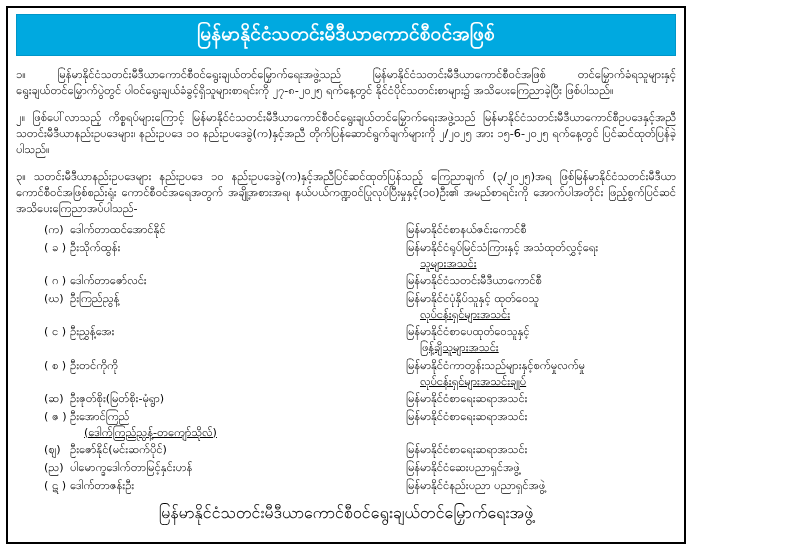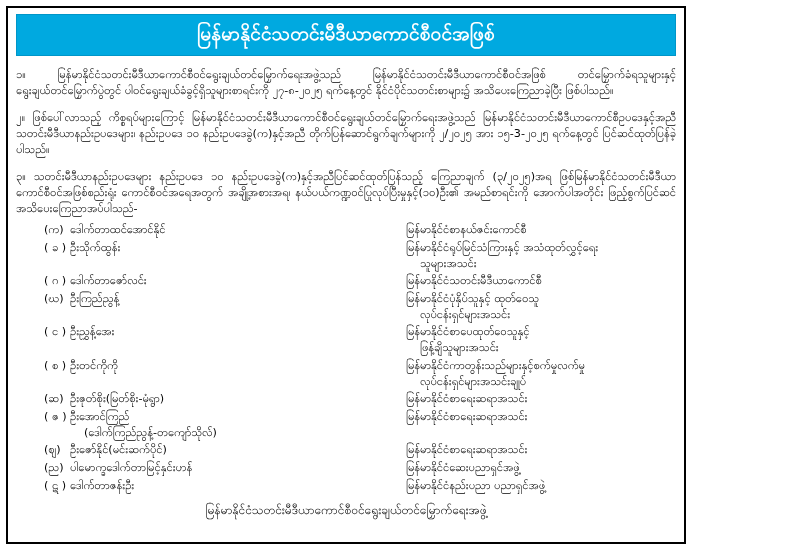--- a/index.html
+++ b/index.html
@@ -78,41 +78,42 @@
     width: 330px;
     padding-right: 6px !important;
   }
   .col-role {
     width: auto;
     margin-top: 44px;
   }
   .sub-line {
     display: block;
     padding-left: 14px;
+    text-decoration: underline;
   }
   .signature {
     margin-top: 8px;
     text-align: center;
-    font-size: 12px;
+    font-size: 16px;
     color: #000;
   }
 </style>
 </head>
 <body>
 
 <div class="page">
   <div class="frame">
 
     <div class="banner">
       <span class="line">မြန်မာနိုင်ငံသတင်းမီဒီယာကောင်စီဝင်အဖြစ်</span>
     </div>
 
     <div class="body-text">
       <p class="para">၁။    မြန်မာနိုင်ငံသတင်းမီဒီယာကောင်စီဝင်ရွေးချယ်တင်မြှောက်ရေးအဖွဲ့သည် မြန်မာနိုင်ငံသတင်းမီဒီယာကောင်စီဝင်အဖြစ် တင်မြှောက်ခံရသူများနှင့် ရွေးချယ်တင်မြှောက်ပွဲတွင် ပါဝင်ရွေးချယ်ခံခွင့်ရှိသူများစာရင်းကို ၂၇-၈-၂၀၂၅ ရက်နေ့တွင် နိုင်ငံပိုင်သတင်းစာများ၌ အသိပေးကြေညာခဲ့ပြီး ဖြစ်ပါသည်။</p>
-      <p class="para">၂။    ဖြစ်ပေါ်လာသည့် ကိစ္စရပ်များကြောင့် မြန်မာနိုင်ငံသတင်းမီဒီယာကောင်စီဝင်ရွေးချယ်တင်မြှောက်ရေးအဖွဲ့သည် မြန်မာနိုင်ငံသတင်းမီဒီယာကောင်စီဥပဒေနှင့်အညီ သတင်းမီဒီယာနည်းဥပဒေများ၊ နည်းဥပဒေ ၁၀ နည်းဥပဒေခွဲ(က)နှင့်အညီ တိုက်ပြန်ဆောင်ရွက်ချက်များကို ၂/၂၀၂၅ အား ၁၅-3-၂၀၂၅ ရက်နေ့တွင် ပြင်ဆင်ထုတ်ပြန်ခဲ့ပါသည်။</p>
+      <p class="para">၂။    ဖြစ်ပေါ်လာသည့် ကိစ္စရပ်များကြောင့် မြန်မာနိုင်ငံသတင်းမီဒီယာကောင်စီဝင်ရွေးချယ်တင်မြှောက်ရေးအဖွဲ့သည် မြန်မာနိုင်ငံသတင်းမီဒီယာကောင်စီဥပဒေနှင့်အညီ သတင်းမီဒီယာနည်းဥပဒေများ၊ နည်းဥပဒေ ၁၀ နည်းဥပဒေခွဲ(က)နှင့်အညီ တိုက်ပြန်ဆောင်ရွက်ချက်များကို ၂/၂၀၂၅ အား ၁၅-6-၂၀၂၅ ရက်နေ့တွင် ပြင်ဆင်ထုတ်ပြန်ခဲ့ပါသည်။</p>
       <p class="para">၃။    သတင်းမီဒီယာနည်းဥပဒေများ နည်းဥပဒေ ၁၀ နည်းဥပဒေခွဲ(က)နှင့်အညီပြင်ဆင်ထုတ်ပြန်သည့် ကြေညာချက် (၃/၂၀၂၅)အရ ဖြစ်မြန်မာနိုင်ငံသတင်းမီဒီယာကောင်စီဝင်အဖြစ်စည်းရုံး ကောင်စီဝင်အရေအတွက် အချို့အစားအရ၊ နယ်ပယ်ကဏ္ဍဝင်ပြုလုပ်ပြီးမှုနှင့်(၁၀)ဦး၏ အမည်စာရင်းကို အောက်ပါအတိုင်း ဖြည့်စွက်ပြင်ဆင်အသိပေးကြေညာအပ်ပါသည်-</p>
     </div>
 
     <table class="names">
       <tbody>
         <tr>
           <td class="col-label">(က)</td>
           <td class="col-name">ဒေါက်တာထင်အောင်နိုင်</td>
           <td class="col-role">မြန်မာနိုင်ငံစာနယ်ဇင်းကောင်စီ</td>
         </tr>

